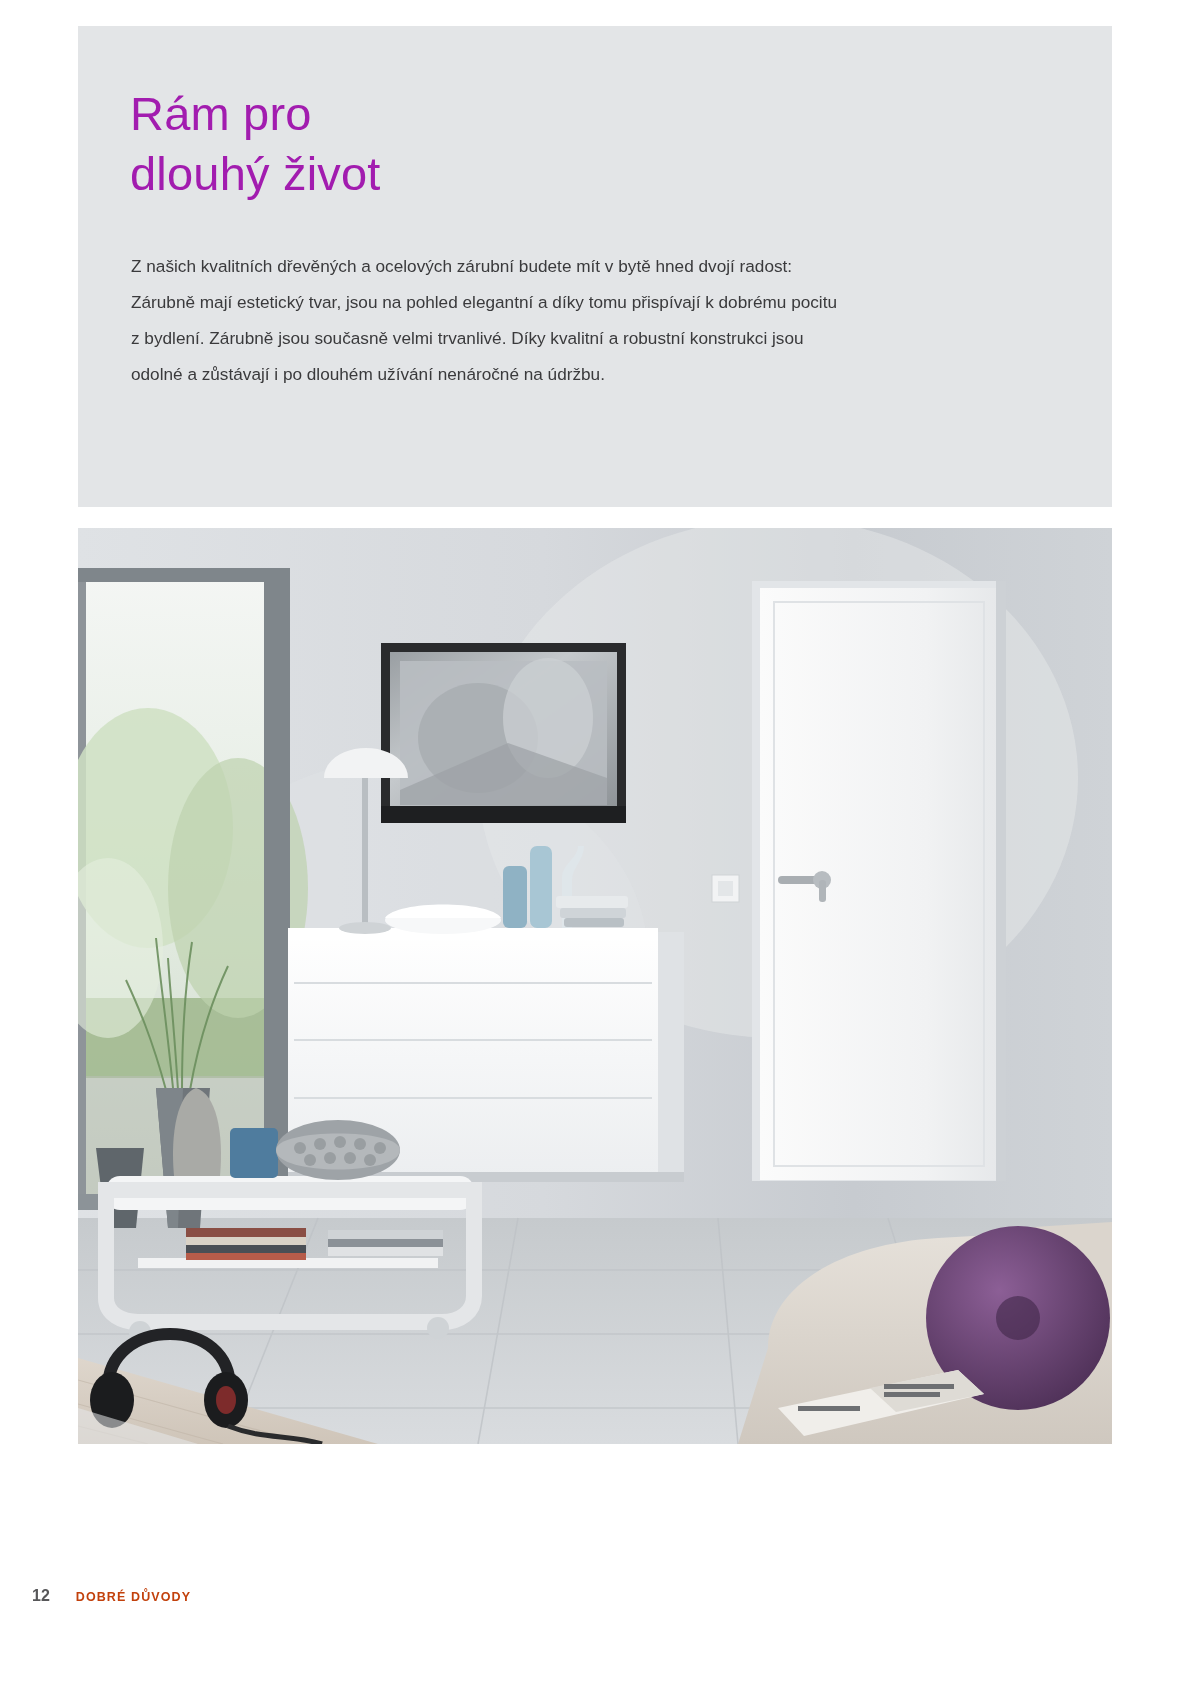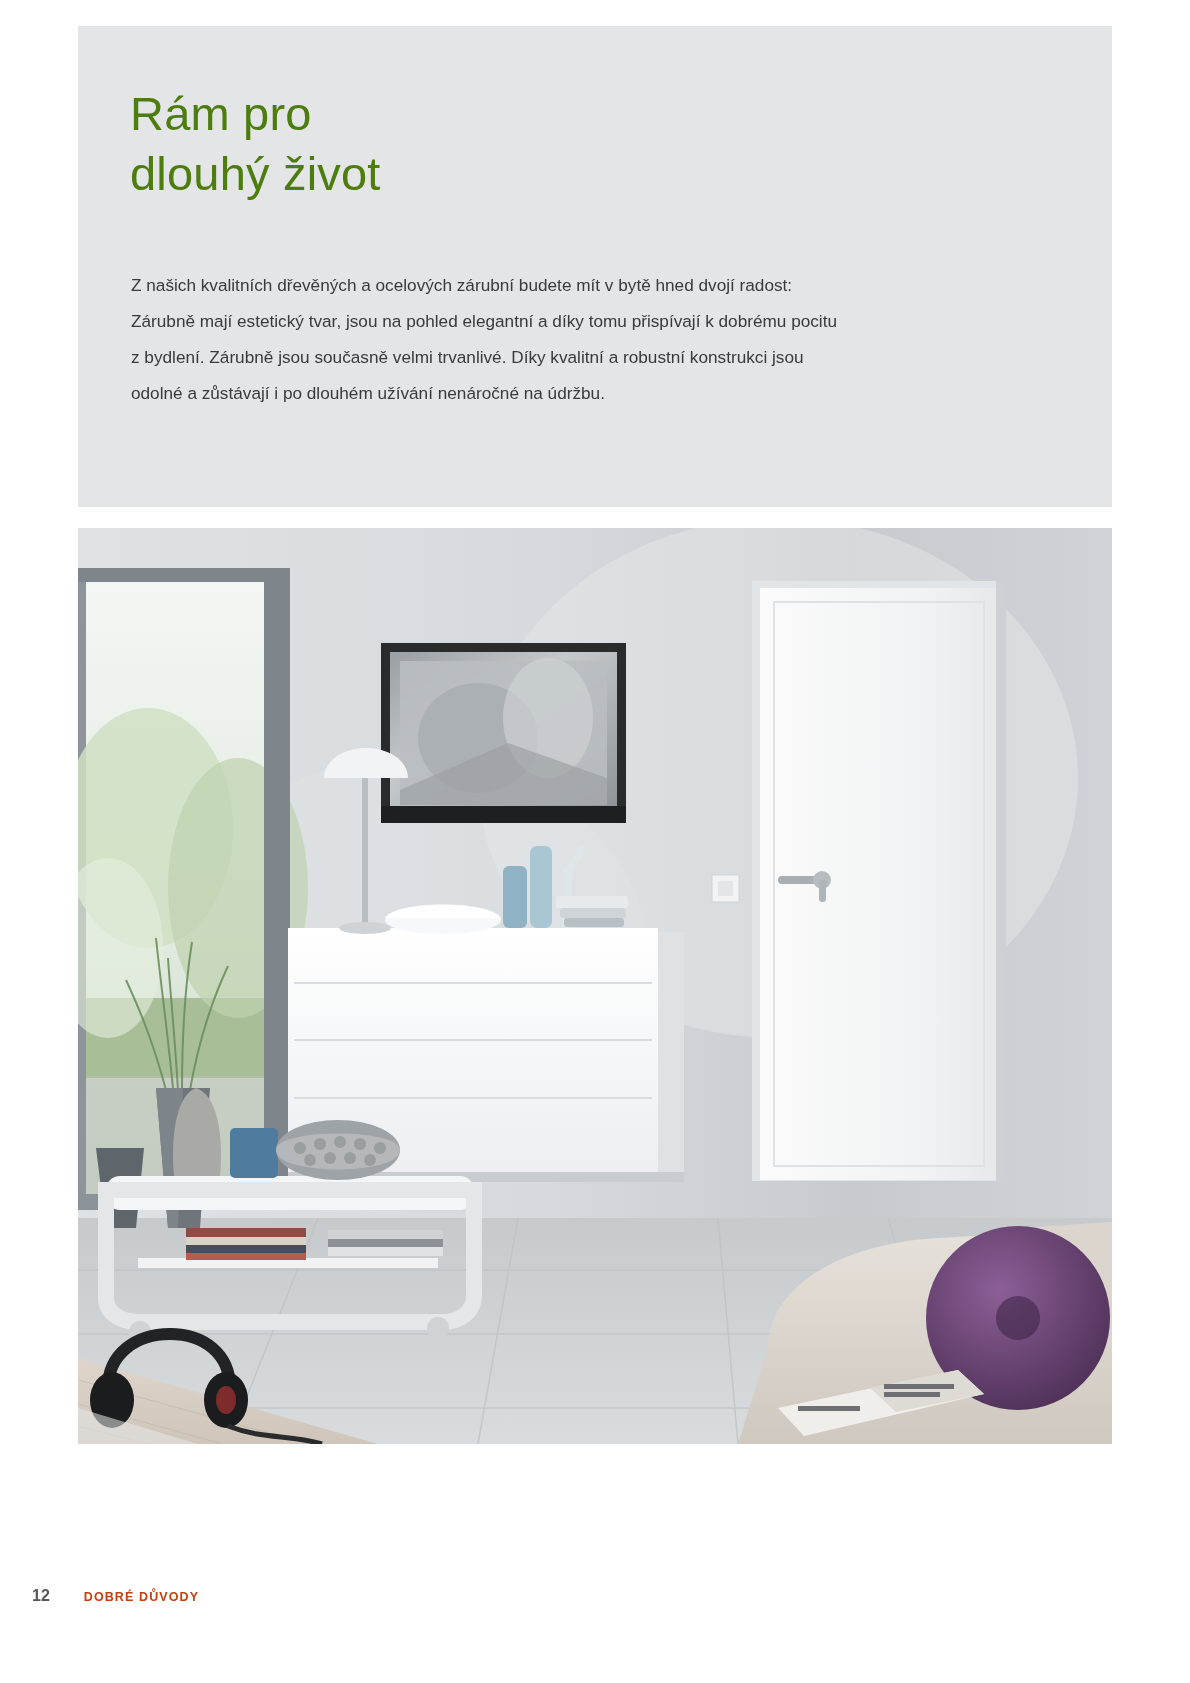--- a/index.html
+++ b/index.html
@@ -25,35 +25,34 @@
     background: #e3e5e7;
   }
   .headline {
     position: absolute;
     left: 52px;
     top: 58px;
     width: 800px;
     font-size: 47px;
     line-height: 1.28;
     font-weight: 300;
-    color: #4d7c0f;
+    color: #a21caf;
     letter-spacing: 0.2px;
     white-space: pre-line;
   }
   .bodytext {
     position: absolute;
     left: 53px;
     top: 222px;
     width: 900px;
     font-size: 17.2px;
     line-height: 2.1;
     color: #3a3a3c;
     font-weight: 400;
     white-space: pre-line;
-    margin-top: 19px;
   }
 
   
   .photo {
     position: absolute;
     left: 78px;
     top: 528px;
     width: 1034px;
     height: 916px;
     overflow: hidden;
@@ -61,21 +60,21 @@
   }
   .photo svg { display: block; width: 100%; height: 100%; }
 
   
   .footer {
     position: absolute;
     left: 32px;
     bottom: 78px;
     display: flex;
     align-items: baseline;
-    gap: 34px;
+    gap: 26px;
     justify-content: flex-end;
   }
   .page-number {
     font-size: 16px;
     font-weight: 700;
     color: #575759;
   }
   .footer-label {
     font-size: 12.5px;
     letter-spacing: 1.1px;

